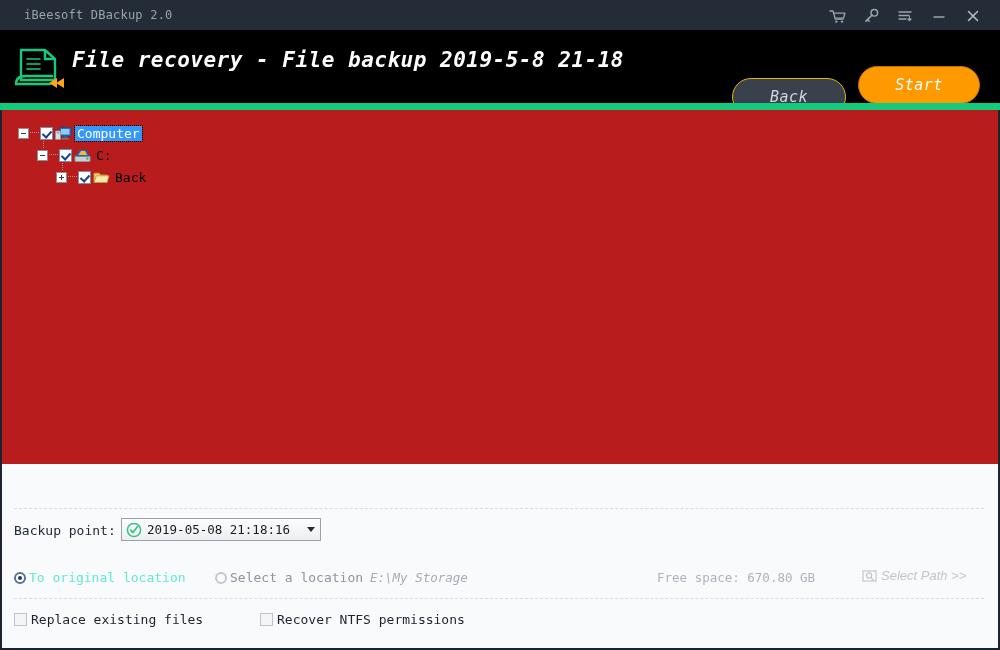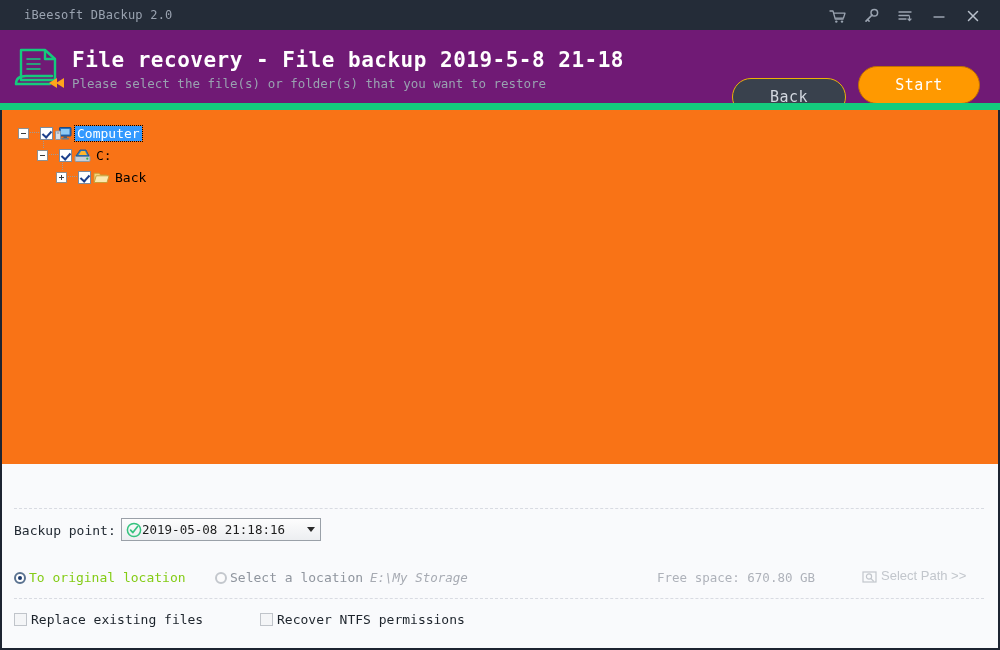--- a/index.html
+++ b/index.html
@@ -48,21 +48,22 @@
     display: flex; align-items: center; justify-content: center;
     cursor: pointer;
   }
   .win-icon svg { display: block; }
 
   
   .header {
     position: absolute;
     left: 0; top: 30px;
     width: 1000px; height: 73px;
-    background: #701a75;
+    background: #000000;
+    font-style: italic;
   }
   .logo {
     position: absolute;
     left: 12px; top: 14px;
     width: 54px; height: 48px;
   }
   .header-title {
     position: absolute;
     left: 72px; top: 18px;
     font-size: 21px;
@@ -114,21 +115,21 @@
     left: 0; top: 103px;
     width: 1000px; height: 7px;
     background: #14cb7d;
   }
 
   
   .tree-panel {
     position: absolute;
     left: 2px; top: 110px;
     width: 996px; height: 354px;
-    background: #f97316;
+    background: #b91c1c;
     overflow: hidden;
   }
   .mid-panel {
     position: absolute;
     left: 2px; top: 464px;
     width: 996px; height: 184px;
     background: #f9fafc;
   }
   .dashed-sep {
     position: absolute;
@@ -260,20 +261,21 @@
     cursor: pointer;
   }
   .combo-check {
     width: 16px; height: 16px;
     margin-left: 4px;
     flex: 0 0 auto;
   }
   .combo-text {
     font-size: 12.5px;
     color: #1c1c1c;
+    margin-left: 5px;
     flex: 1 1 auto;
     font-family: "DejaVu Sans Mono", monospace;
     white-space: nowrap;
   }
   .combo-arrow {
     width: 18px;
     flex: 0 0 auto;
     display: flex; align-items: center; justify-content: center;
   }
   .combo-arrow i {
@@ -310,21 +312,21 @@
     width: 4px; height: 4px;
     border-radius: 50%;
     background: #1c3a6e;
   }
   .rad.off {
     border: 2px solid #c3c7cd;
     background: #fbfbfc;
   }
   .radio-label {
     font-size: 13px;
-    color: #84cc16;
+    color: #5eead4;
     font-family: "DejaVu Sans Mono", monospace;
   }
   .radio-label.dim { color: #8f959e; }
 
   .r-orig { left: 14px; top: 570px; }
   .r-sel  { left: 215px; top: 570px; }
 
   .path-text {
     position: absolute;
     left: 370px; top: 570px;
@@ -339,23 +341,24 @@
     left: 657px; top: 570px;
     font-size: 12.5px;
     color: #aeb2ba;
     font-family: "DejaVu Sans Mono", monospace;
     white-space: nowrap;
   }
   .select-path {
     position: absolute;
     left: 862px; top: 568px;
     display: flex;
-    align-items: flex-end;
-    cursor: pointer;
-    white-space: nowrap;
+    align-items: flex-start;
+    cursor: pointer;
+    white-space: nowrap;
+    font-style: italic;
   }
   .sp-icon { width: 15px; height: 14px; margin-right: 4px; flex: 0 0 auto; }
   .sp-text {
     font-size: 13px;
     color: #c2c6cc;
     font-family: "Liberation Sans", sans-serif;
   }
 
   .check-wrap {
     position: absolute;
@@ -429,21 +432,20 @@
         <path d="M9 6 H33 L43 15 V36 H9 Z" fill="none" stroke="#14cb7d" stroke-width="2.4" stroke-linejoin="round"></path>
         <path d="M33 6 V15 H43" fill="none" stroke="#14cb7d" stroke-width="2.4" stroke-linejoin="round"></path>
         <path d="M15 15 H28 M15 20 H28 M15 25 H28" stroke="#14cb7d" stroke-width="1.6" stroke-linecap="round"></path>
         <path d="M4 40 C4 33 10 32 14 32 H40" fill="none" stroke="#14cb7d" stroke-width="2.4" stroke-linecap="round" stroke-linejoin="round"></path>
         <path d="M4 40 H38" stroke="#14cb7d" stroke-width="2.4" stroke-linecap="round"></path>
         <path d="M52 34 L44 39 L52 44 Z" fill="#ffa41b"></path>
         <path d="M45 34 L37 39 L45 44 Z" fill="#ffa41b"></path>
       </svg>
     </div>
     <div class="header-title">File recovery - File backup 2019-5-8 21-18</div>
-    <div class="header-sub">Please select the file(s) or folder(s) that you want to restore</div>
 
     <div class="btn btn-back">Back</div>
     <div class="btn btn-start">Start</div>
   </div>
 
   <div class="green-bar"></div>
 
   <div class="frame-left"></div>
   <div class="frame-right"></div>
   <div class="frame-bottom"></div>

